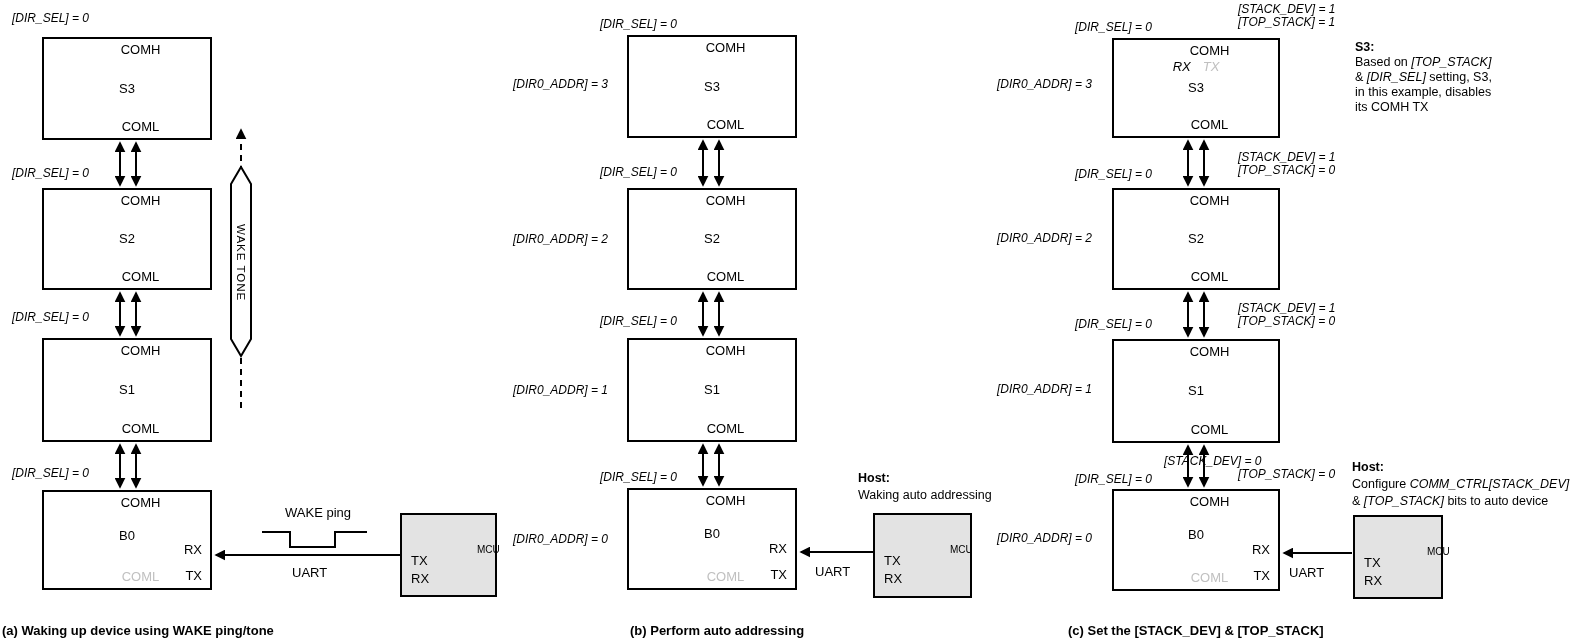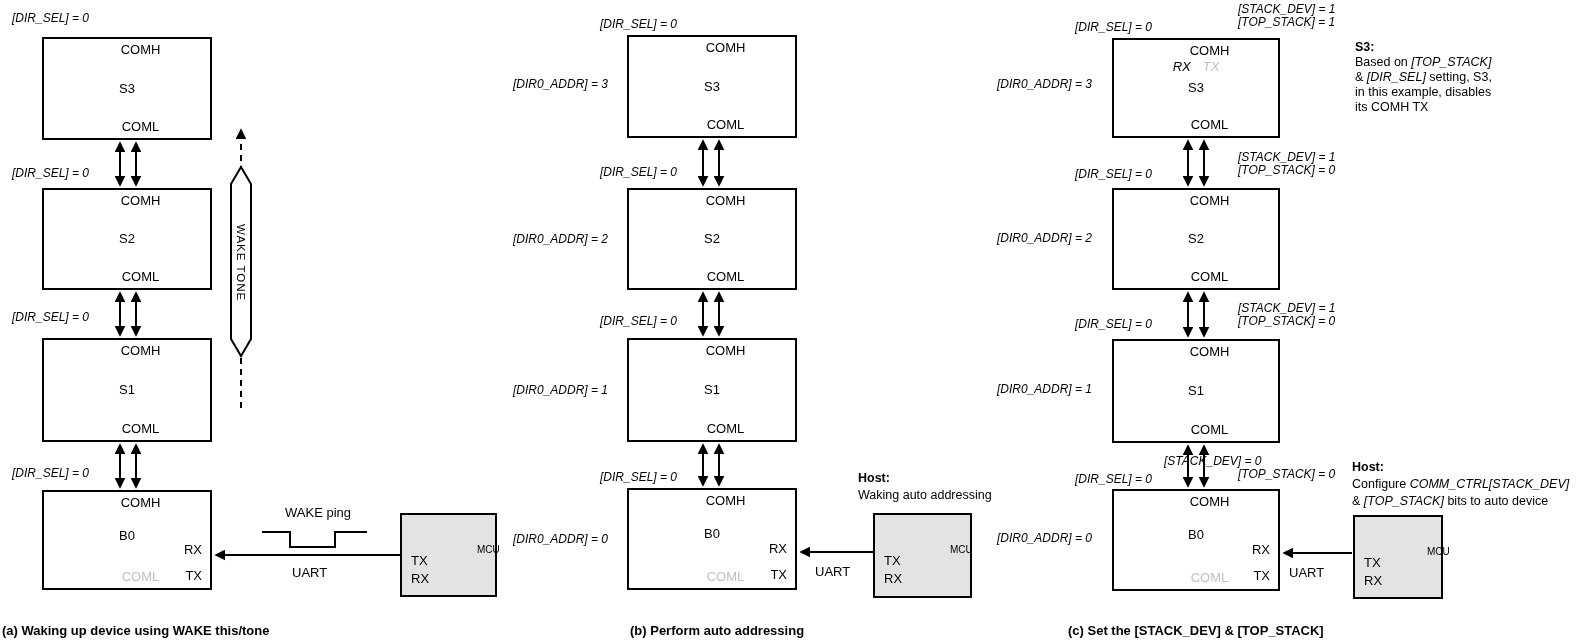--- a/index.html
+++ b/index.html
@@ -129,21 +129,21 @@
 
   <div class="plain" style="left:285px;top:505px">WAKE ping</div>
   <div class="plain" style="left:292px;top:565px">UART</div>
 
   <div class="mcu" style="left:400px;top:513px;width:97px;height:84px">
     <div class="m-name">MCU</div>
     <div class="m-tx">TX</div>
     <div class="m-rx">RX</div>
   </div>
 
-  <div class="cap" style="left:2px;top:623px">(a) Waking up device using WAKE this/tone</div>
+  <div class="cap" style="left:2px;top:623px">(a) Waking up device using WAKE ping/tone</div>
 
   <div class="lbl" style="left:600px;top:17px">[DIR_SEL] = 0</div>
   <div class="lbl ra" style="left:498px;top:77px;width:110px">[DIR0_ADDR] = 3</div>
   <div class="box" style="left:627px;top:35px;width:170px;height:103px">
     <div class="port top">COMH</div>
     <div class="devname">S3</div>
     <div class="port bot">COML</div>
   </div>
 
   <div class="lbl" style="left:600px;top:165px">[DIR_SEL] = 0</div>

